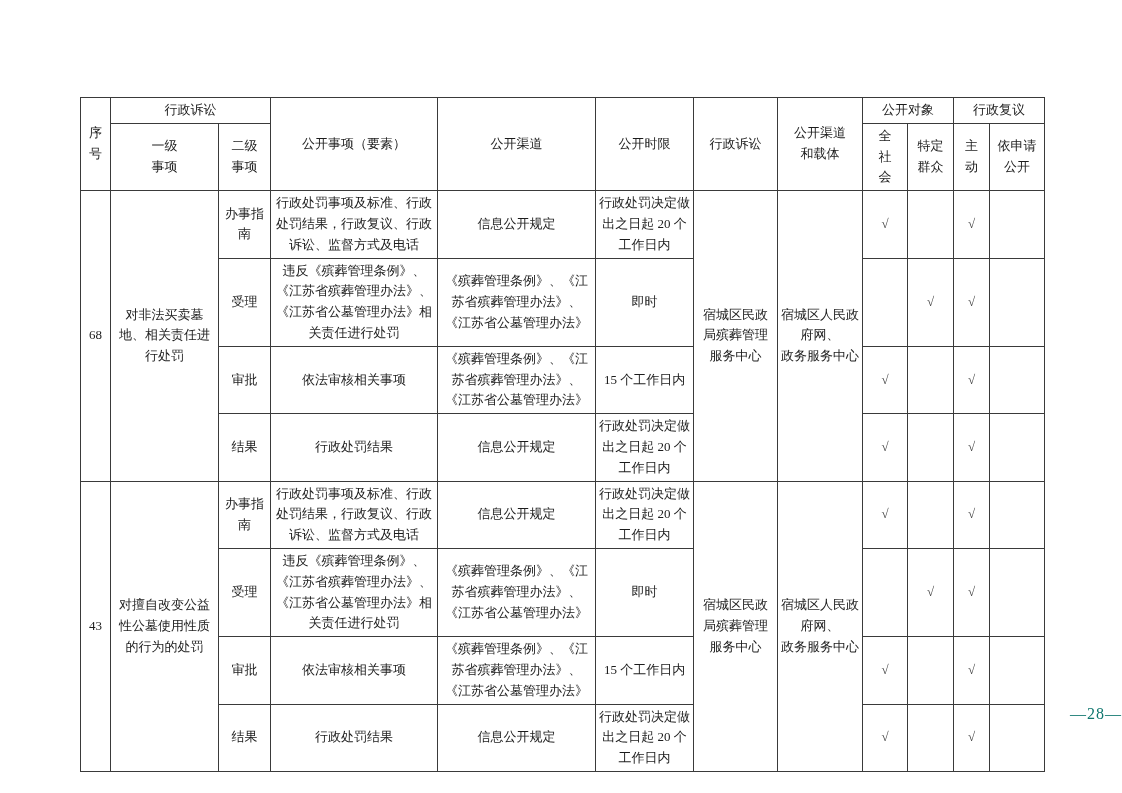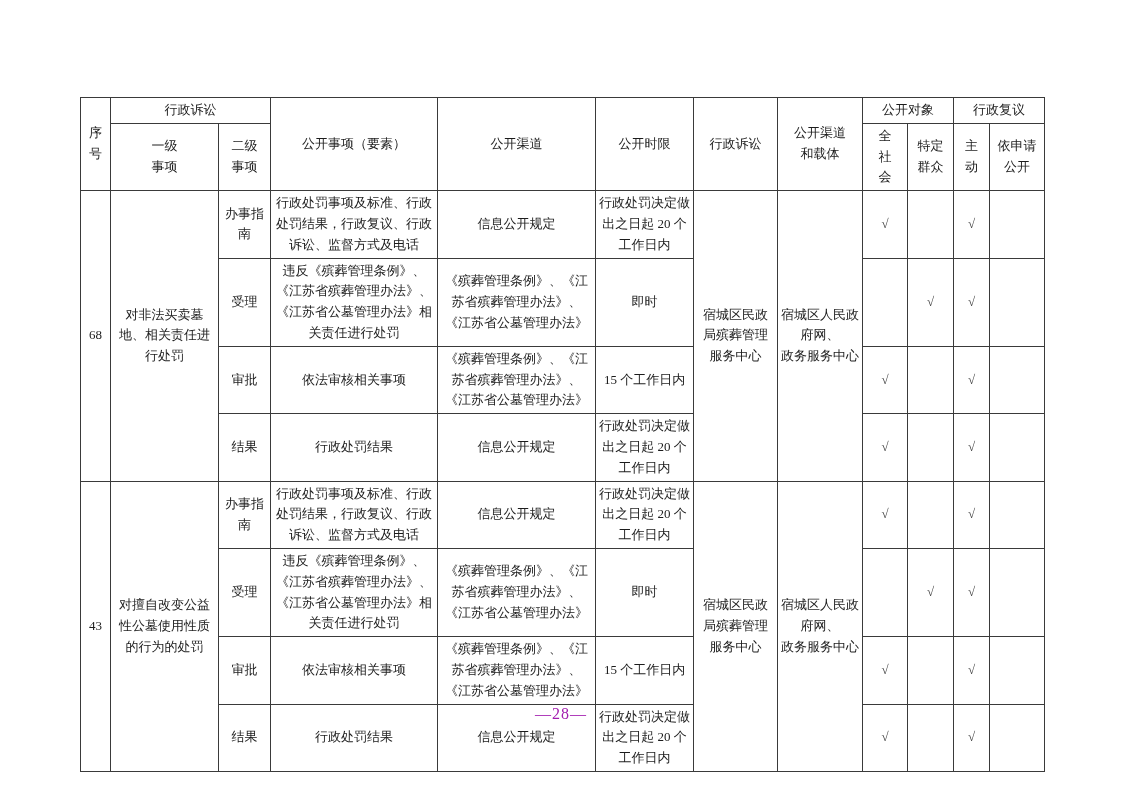--- a/index.html
+++ b/index.html
@@ -40,23 +40,23 @@
   tr.hdr1 { height: 24px; }
   tr.hdr2 { height: 50px; }
   tr.r42 { height: 63px; }
   tr.r43 { height: 66px; }
   .check { font-size: 13px; color: #444; }
   .page-number {
     position: absolute;
     left: 0;
     top: 705px;
     width: 100%;
-    text-align: center;
+    text-align: right;
     font-size: 16px;
-    color: #a21caf;
+    color: #0f766e;
     letter-spacing: 1px;
   }
 </style>
 </head>
 <body>
 
 <div class="table-wrap">
   <table class="disclosure">
     <colgroup>
       <col style="width:30px">

